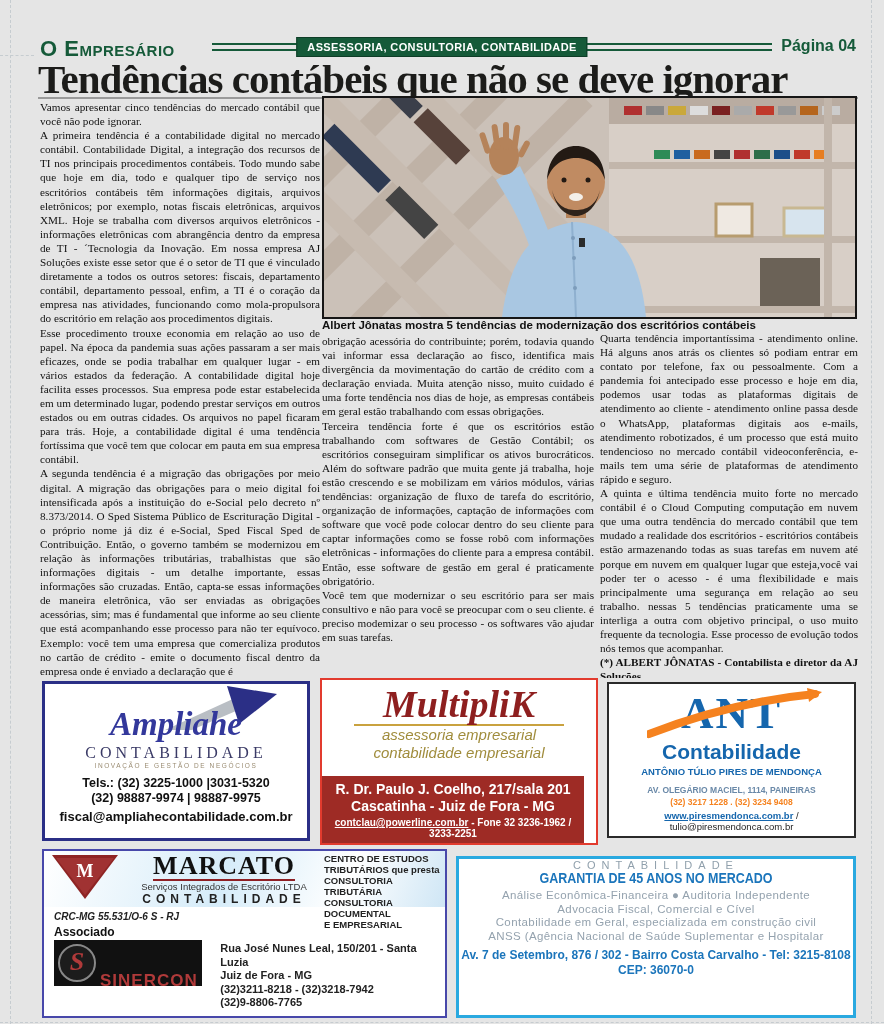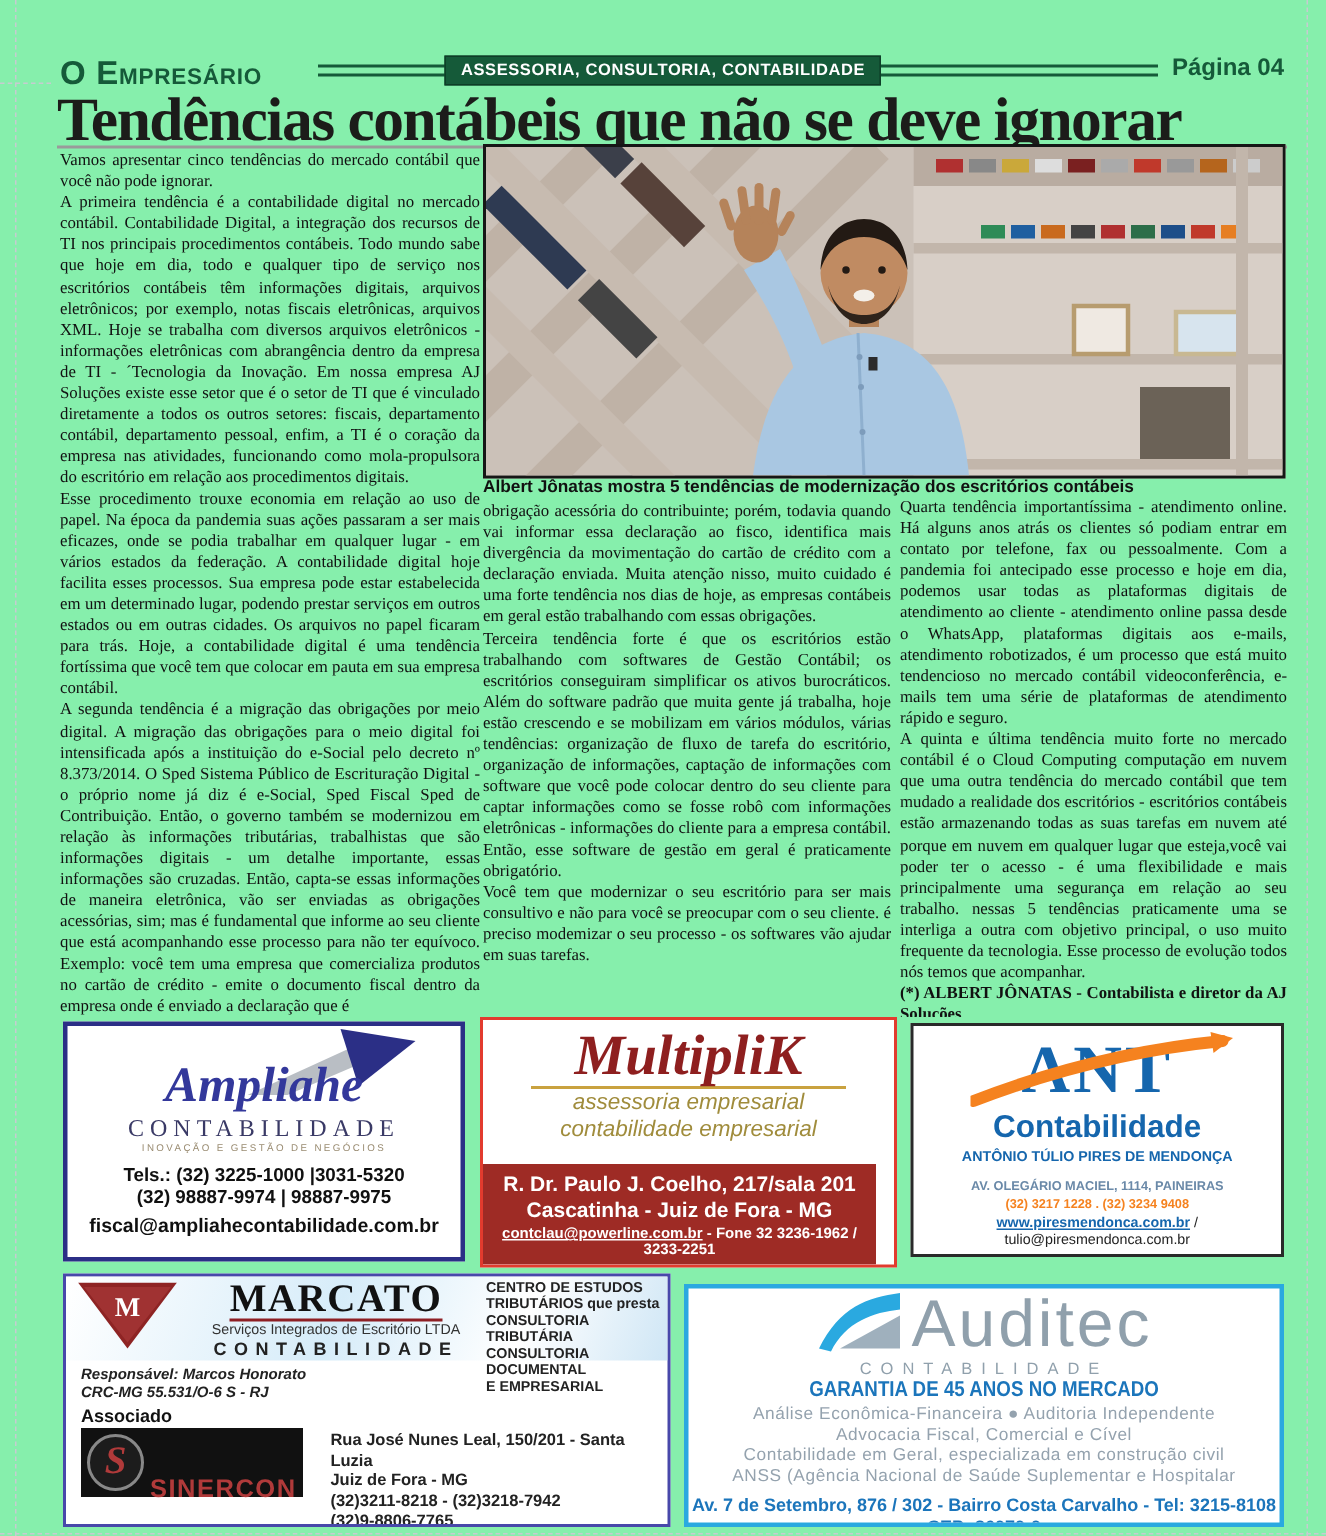--- a/index.html
+++ b/index.html
@@ -1,16 +1,16 @@
 <!DOCTYPE html>
 <html><head>
 <meta charset="utf-8">
 <style>
   html,body{margin:0;padding:0;background:#fff;}
-  .page{position:relative;width:884px;height:1024px;background:#86efac;overflow:hidden;
+  .page{position:relative;width:884px;height:1024px;background:#e5e5e5;overflow:hidden;
         font-family:"Liberation Serif",serif;color:#111;}
   
   .mark{position:absolute;background:none;border:0;pointer-events:none;}
   .vdash{border-left:1px dashed #c6ccd0;width:0;}
   .hdash{border-top:1px dashed #c6ccd0;height:0;}
   
   .masthead{position:absolute;left:40px;top:36px;font-family:"Liberation Sans",sans-serif;
             font-weight:bold;font-variant:small-caps;font-size:22px;color:#155a39;letter-spacing:.5px;}
   .rule-double{position:absolute;left:212px;right:112px;top:43px;height:4px;
                border-top:2px solid #155a39;border-bottom:2px solid #155a39;}
@@ -275,47 +275,39 @@
         <div class="mar-sub">Serviços Integrados de Escritório LTDA</div>
         <div class="mar-cont">CONTABILIDADE</div>
       </div>
       <div class="mar-side">CENTRO DE ESTUDOS
 TRIBUTÁRIOS que presta
 CONSULTORIA TRIBUTÁRIA
 CONSULTORIA DOCUMENTAL
 E EMPRESARIAL</div>
     </div>
     <div class="mar-resp">
-      <div>Responsável: Marcos Honorato</div>
       <div>CRC-MG 55.531/O-6 S - RJ</div>
     </div>
     <div class="mar-assoc">Associado</div>
     <div class="mar-row">
       <div class="sin-box">
         <div class="sin-s">S</div>
         <div class="sin-name">SINERCON</div>
       </div>
       <div class="mar-addr">
         <div>Rua José Nunes Leal, 150/201 - Santa Luzia</div>
         <div>Juiz de Fora - MG</div>
         <div>(32)3211-8218 - (32)3218-7942</div>
         <div>(32)9-8806-7765</div>
       </div>
     </div>
 
   </div>
 
   <div class="ad ad-auditec">
-    <div class="aud-top">
-      <svg width="58" height="42" viewBox="0 0 58 42">
-        <polygon points="16,38 56,16 56,38" fill="#9fb0bd"></polygon>
-        <path d="M2,38 C16,10 34,4 56,1 L56,12 C38,14 20,20 10,40 Z" fill="#2aa9e0"></path>
-      </svg>
-      <span class="aud-name">Auditec</span>
-    </div>
     <div class="aud-sub">CONTABILIDADE</div>
     <div class="aud-banner">GARANTIA DE 45 ANOS NO MERCADO</div>
     <div class="aud-serv">
       <div>Análise Econômica-Financeira  ●  Auditoria Independente</div>
       <div>Advocacia Fiscal, Comercial e Cível</div>
       <div>Contabilidade em Geral, especializada em construção civil</div>
       <div>ANSS (Agência Nacional de Saúde Suplementar e Hospitalar</div>
     </div>
     <div class="aud-addr">
       <div>Av. 7 de Setembro, 876 / 302 - Bairro Costa Carvalho - Tel: 3215-8108</div>

